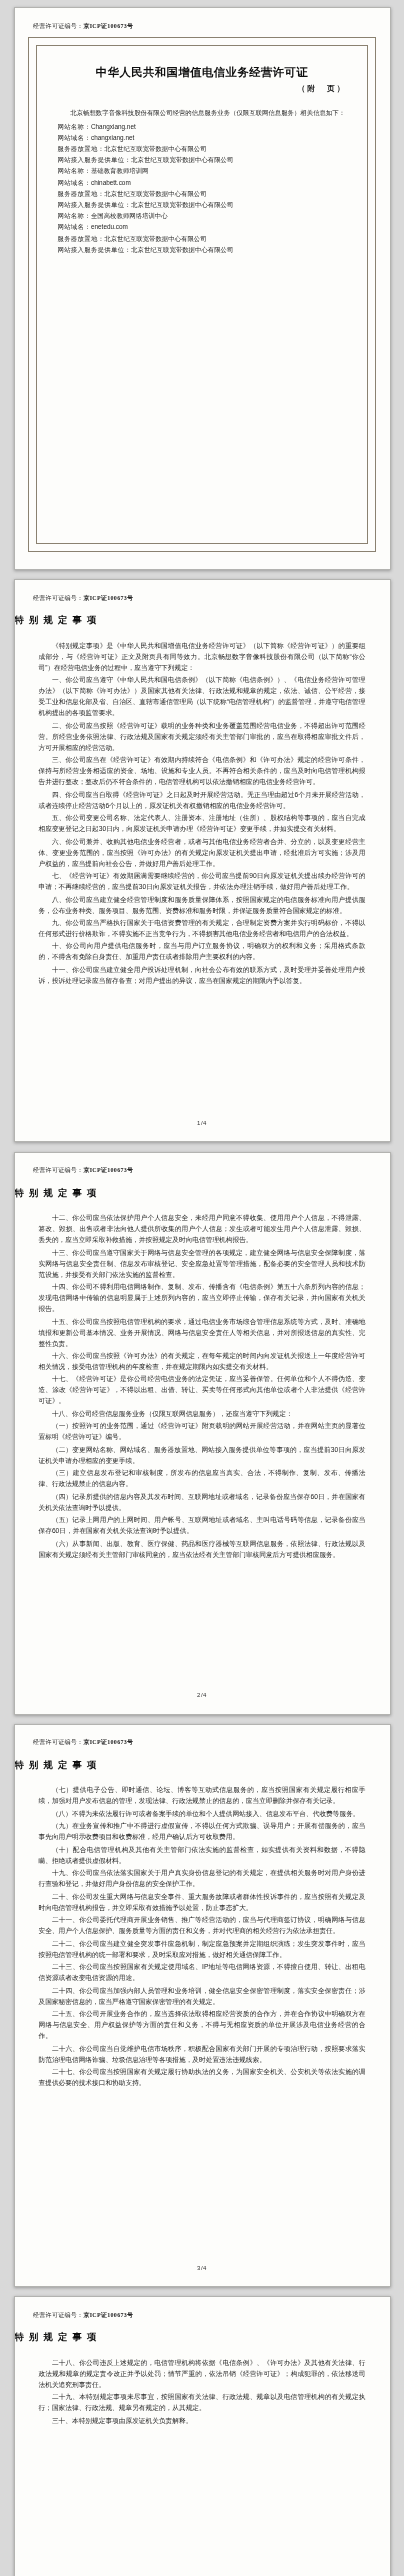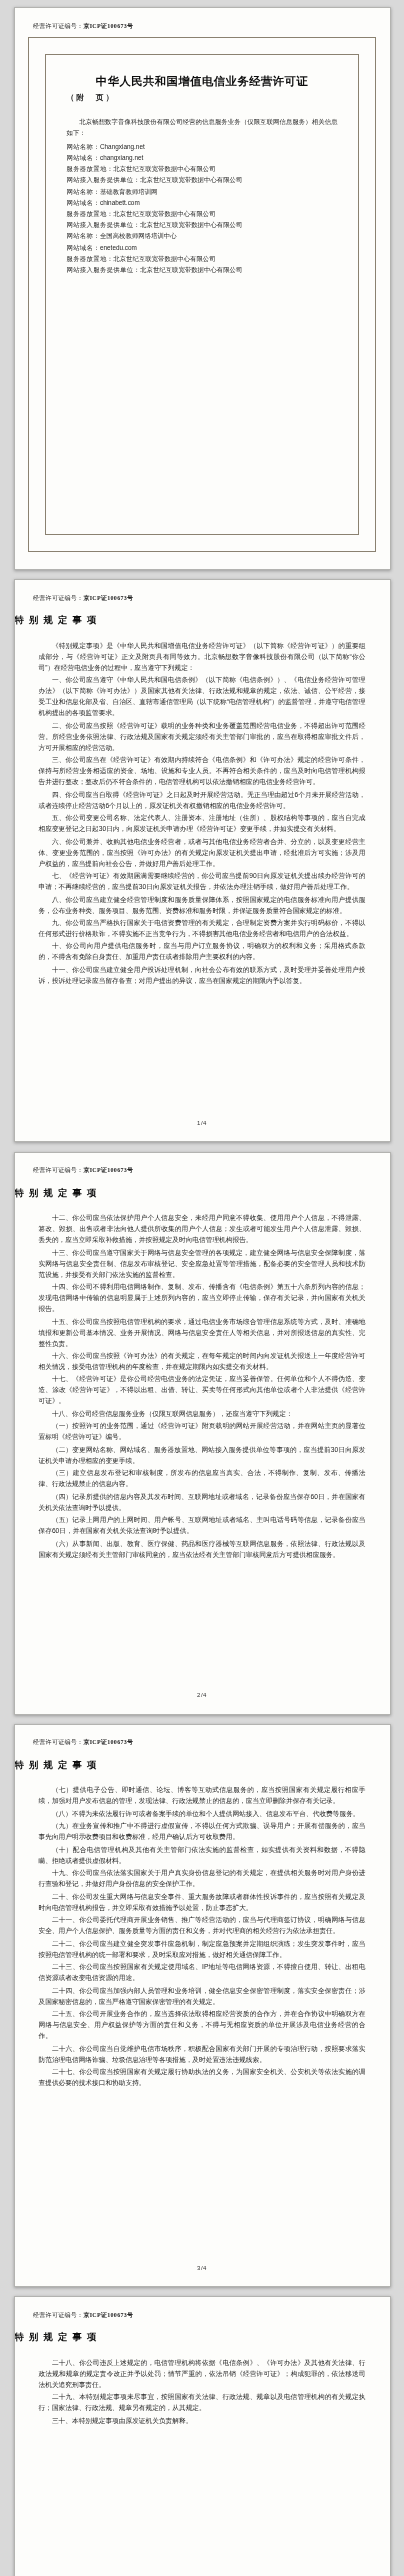--- a/index.html
+++ b/index.html
@@ -32,40 +32,40 @@
   }
   .page-header .num{
     font-family:"Liberation Serif","DejaVu Serif",serif;
     font-weight:bold;
   }
   
   .cert-frame-outer{
     position:absolute;
     top:29px;left:13.4px;right:13.4px;bottom:17.5px;
     border:0.8px solid #8a8170;
-    padding:16px;
+    padding:7px;
     box-sizing:border-box;
   }
   .cert-frame-inner{
     height:100%;
     border:0.5px solid #8a8170;
     box-sizing:border-box;
     padding:12.4px 20.6px;
   }
   .cert-title{
     margin:6.2px 0 4.1px;
     text-align:center;
     font-family:"Liberation Serif","DejaVu Serif",serif;
     font-size:11.3px;
     font-weight:bold;
     letter-spacing:0.5px;
     color:#0e0e0e;
   }
   .cert-subtitle{
-    text-align:left;
+    text-align:right;
     font-size:7.7px;
     font-weight:bold;
     letter-spacing:2.1px;
     margin-bottom:13.4px;
     font-family:"Liberation Serif","DejaVu Serif",serif;
   }
   .cert-intro{
     font-size:6.4px;
     line-height:1.75;
     text-indent:2em;

